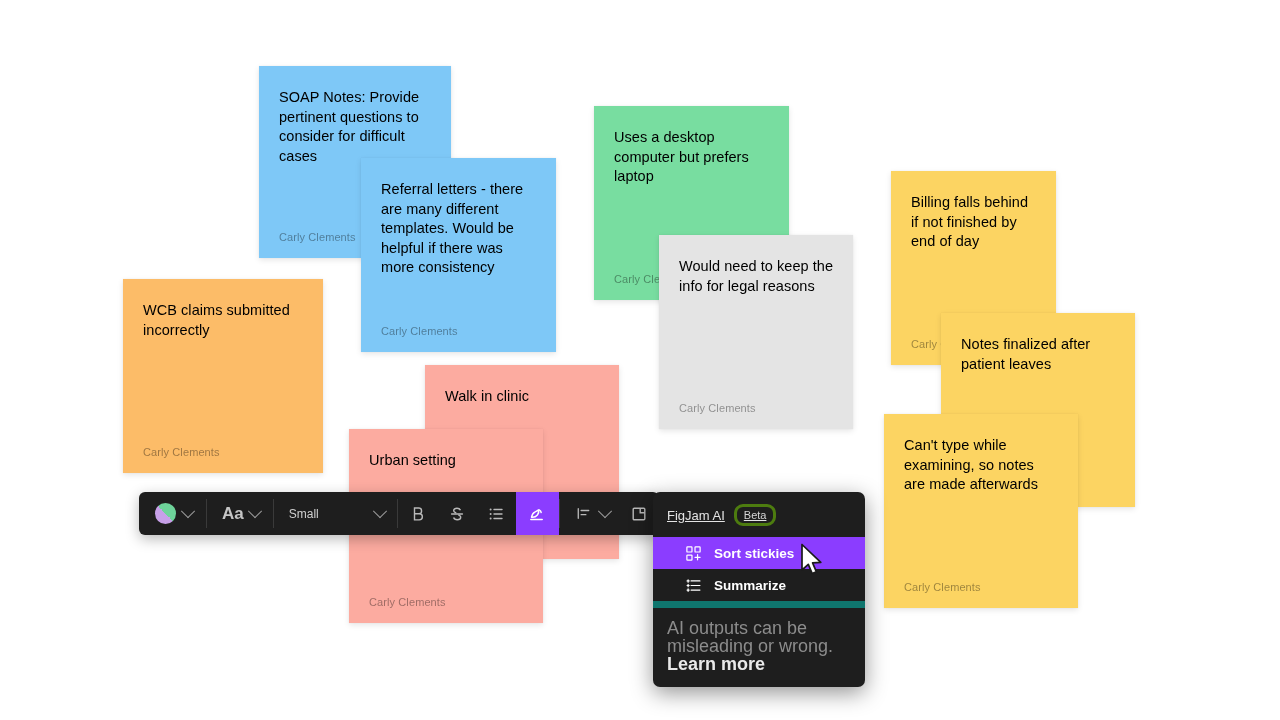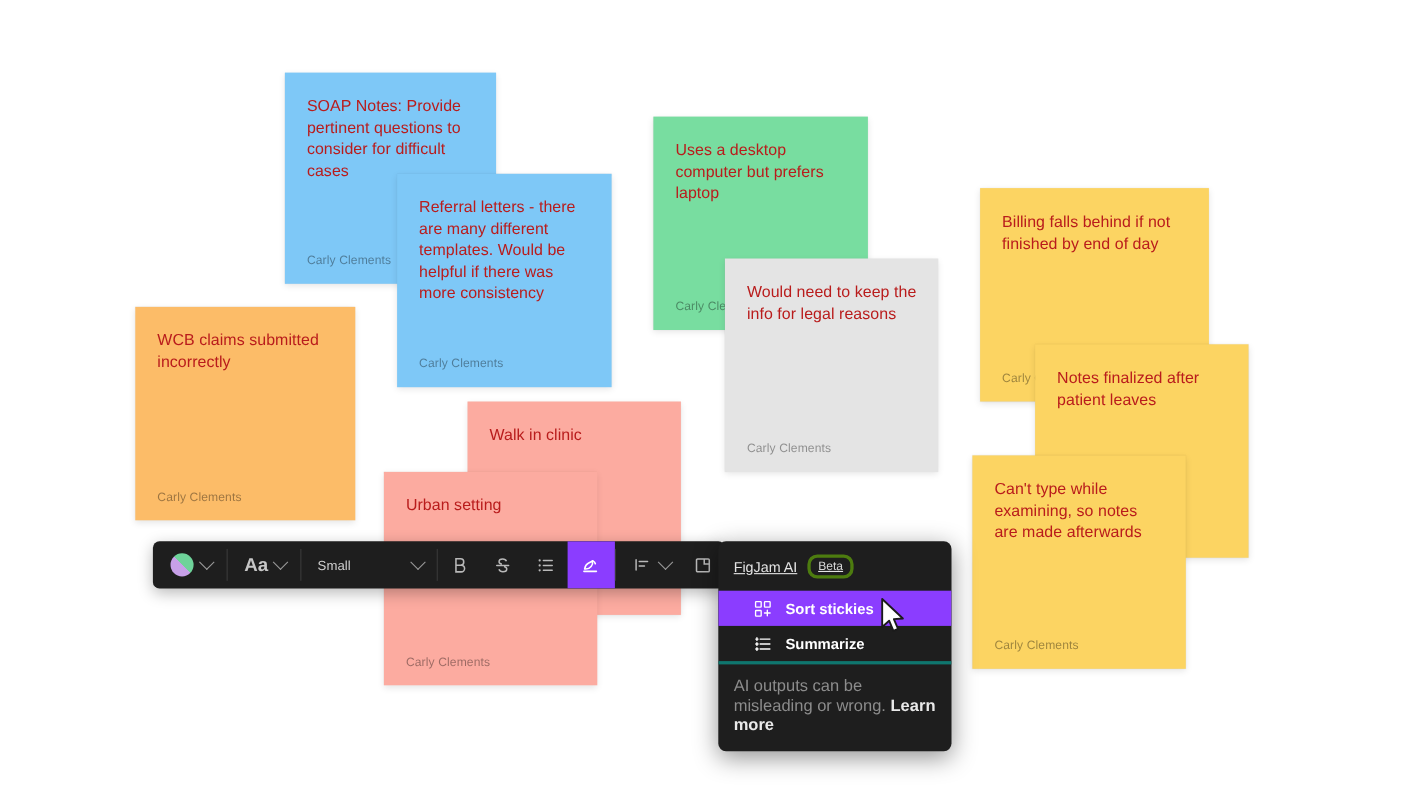--- a/index.html
+++ b/index.html
@@ -24,21 +24,21 @@
   
   .sticky {
     position: absolute;
     box-sizing: border-box;
     padding: 22px 20px 0 20px;
     box-shadow: 0 2px 6px rgba(0,0,0,0.10), 0 0 1px rgba(0,0,0,0.08);
   }
   .sticky .body {
     font-size: 14.5px;
     line-height: 19.5px;
-    color: #b91c1c;
+    color: #000000;
     letter-spacing: 0.05px;
     white-space: pre-wrap;
   }
   .sticky .author {
     position: absolute;
     left: 20px;
     bottom: 14px;
     font-size: 11px;
     line-height: 13px;
     color: rgba(0,0,0,0.38);
@@ -162,23 +162,23 @@
     padding: 0 32px;
     height: 32px;
     font-size: 13.5px;
     font-weight: bold;
     color: #ffffff;
     cursor: default;
   }
   .ai-item.active { background: #8b3dff; }
   .ai-item svg { flex: 0 0 auto; display:block; }
   #ai-foot {
-    border-top: 3px solid #0f766e;
+    border-top: 7px solid #0f766e;
     padding: 11px 14px 14px 14px;
-    font-size: 15px;
+    font-size: 18px;
     line-height: 18px;
     color: #8c8c8c;
   }
   #ai-foot .learn {
     color: #e9e9e9;
     font-weight: bold;
   }
 
   
   #cursor {
@@ -205,21 +205,21 @@
       <div class="author">Carly Clements</div>
     </div>
     <div class="sticky" style="left: 594px; top: 106px; width: 195px; height: 194px; background: rgb(120, 221, 160);">
       <div class="body">Uses a desktop computer but prefers laptop</div>
       <div class="author">Carly Clements</div>
     </div>
     <div class="sticky" style="left: 659px; top: 235px; width: 194px; height: 194px; background: rgb(228, 228, 228);">
       <div class="body">Would need to keep the info for legal reasons</div>
       <div class="author">Carly Clements</div>
     </div>
-    <div class="sticky" style="left: 891px; top: 171px; width: 208px; height: 194px; background: rgb(252, 212, 98);">
+    <div class="sticky" style="left: 891px; top: 171px; width: 165px; height: 194px; background: rgb(252, 212, 98);">
       <div class="body">Billing falls behind if not finished by end of day</div>
       <div class="author">Carly Clements</div>
     </div>
     <div class="sticky" style="left: 123px; top: 279px; width: 200px; height: 194px; background: rgb(252, 188, 104);">
       <div class="body">WCB claims submitted incorrectly</div>
       <div class="author">Carly Clements</div>
     </div>
     <div class="sticky" style="left: 941px; top: 313px; width: 194px; height: 194px; background: rgb(252, 212, 98);">
       <div class="body">Notes finalized after patient leaves</div>
     </div>

